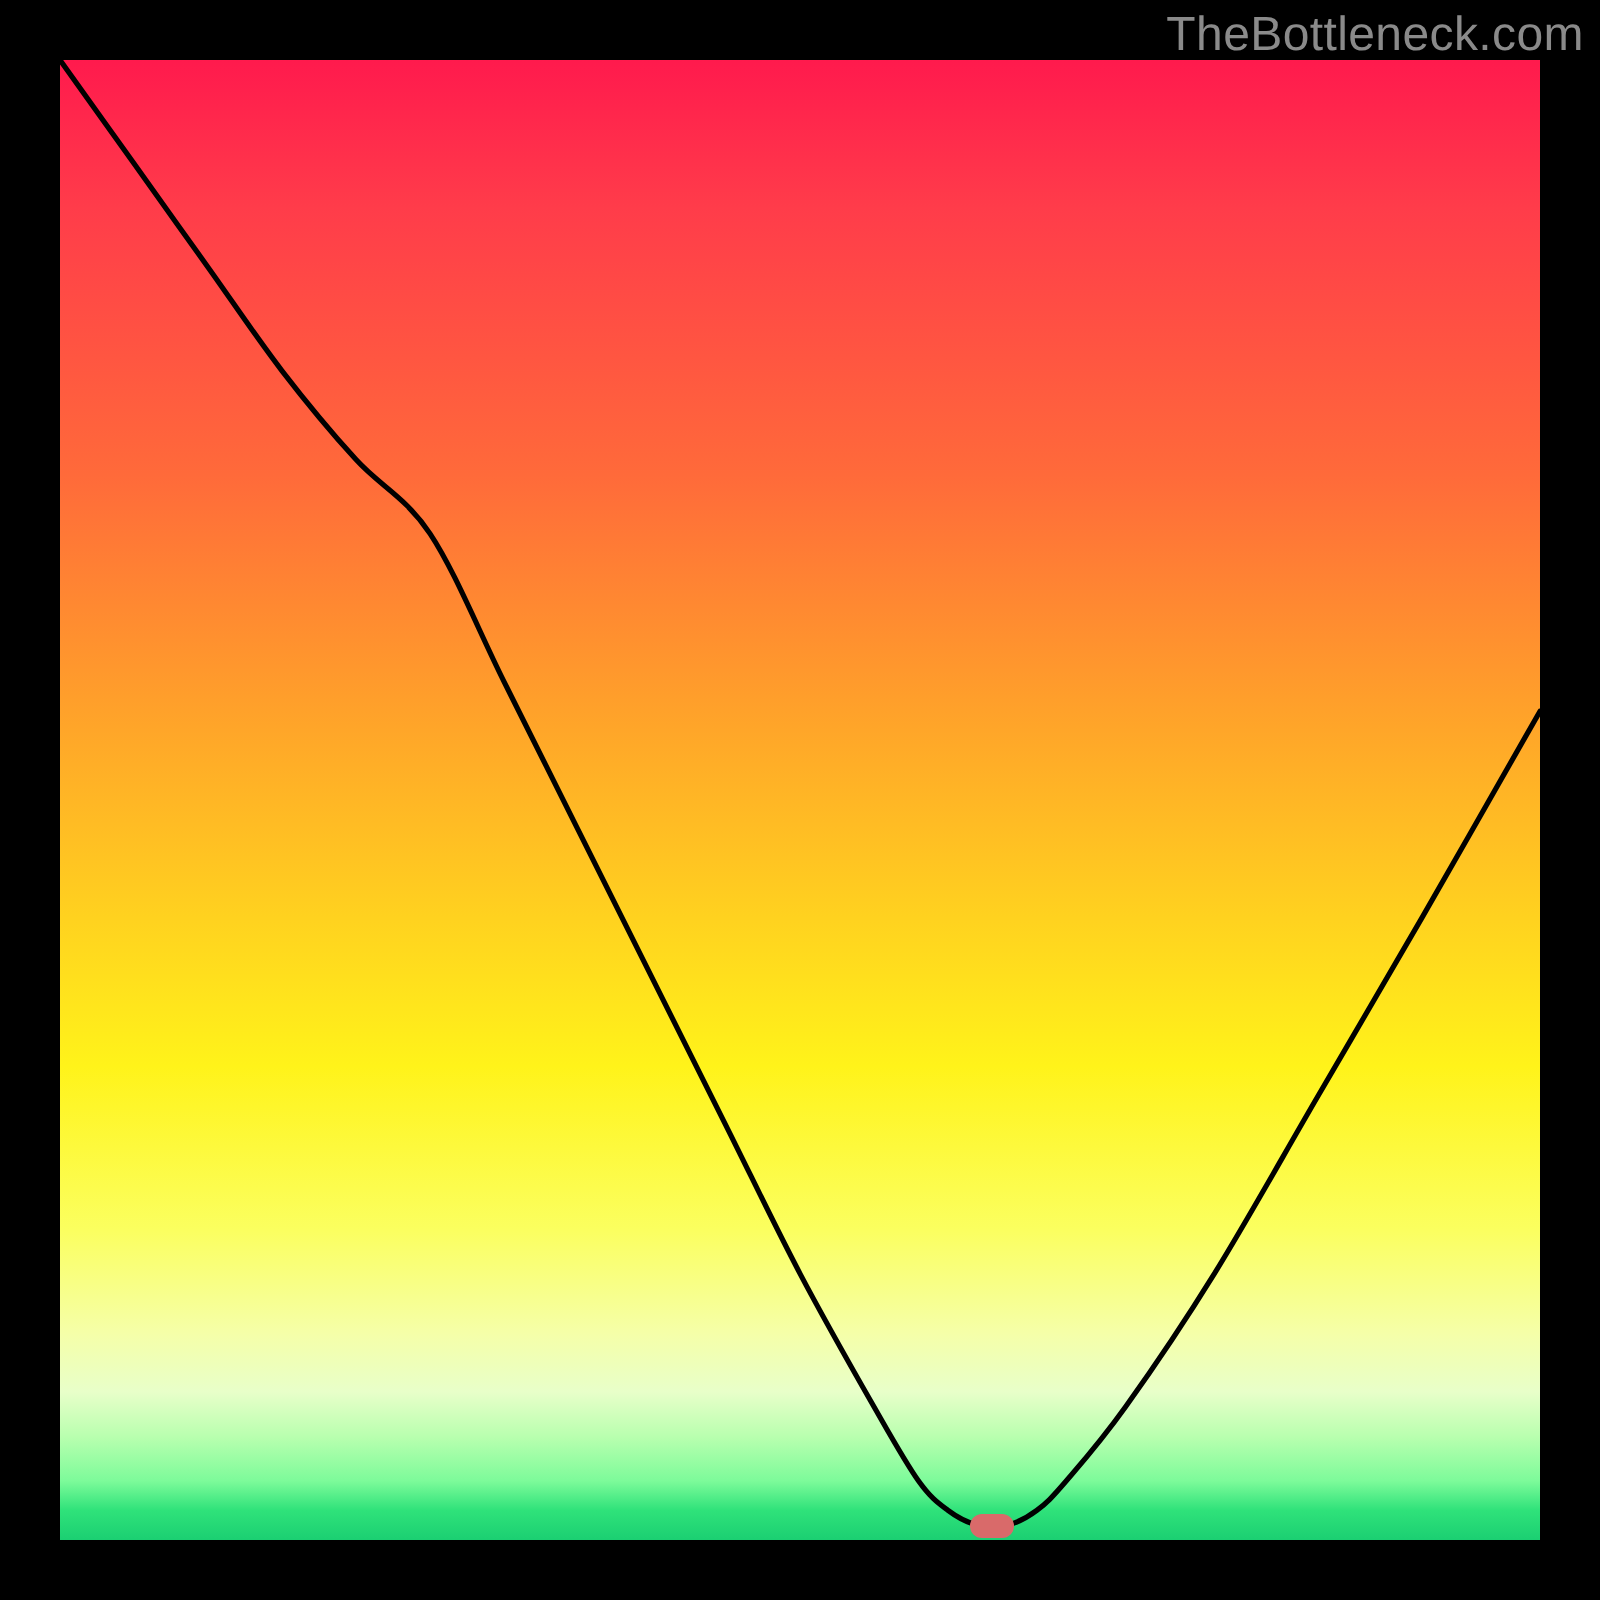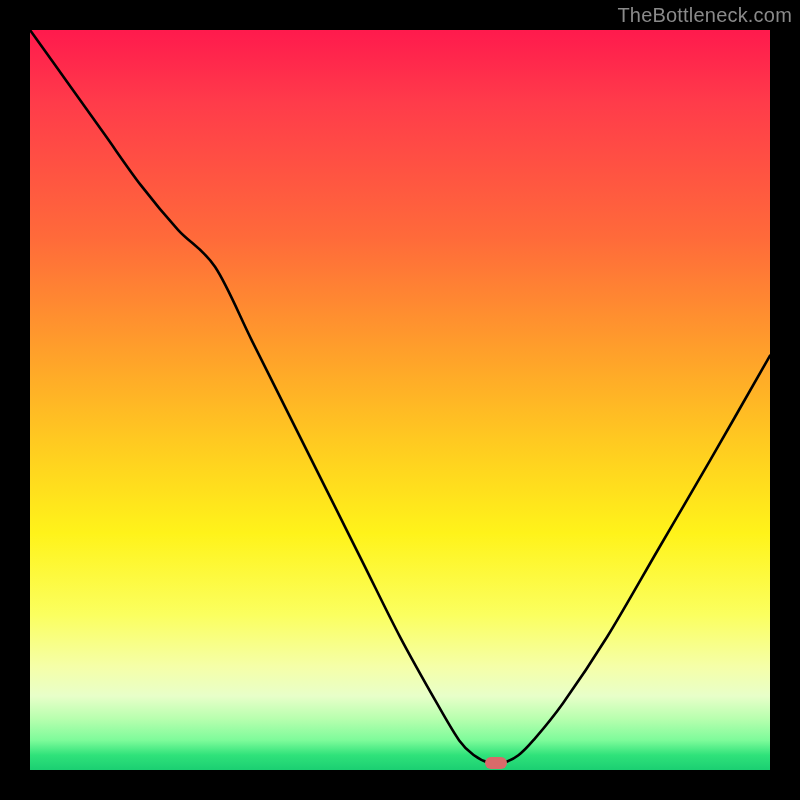--- a/index.html
+++ b/index.html
@@ -56,21 +56,21 @@
     height: 12px;
     border-radius: 6px;
     background: #d96a6a;
     transform: translate(-50%, -50%);
   }
   .watermark {
     position: absolute;
     top: 4px;
     right: 8px;
     color: #8a8a8a;
-    font-size: 20px;
+    font-size: 24px;
     font-weight: 500;
     letter-spacing: 0.2px;
     user-select: none;
   }
 </style>
 </head>
 <body>
 
 <div class="frame">
 

